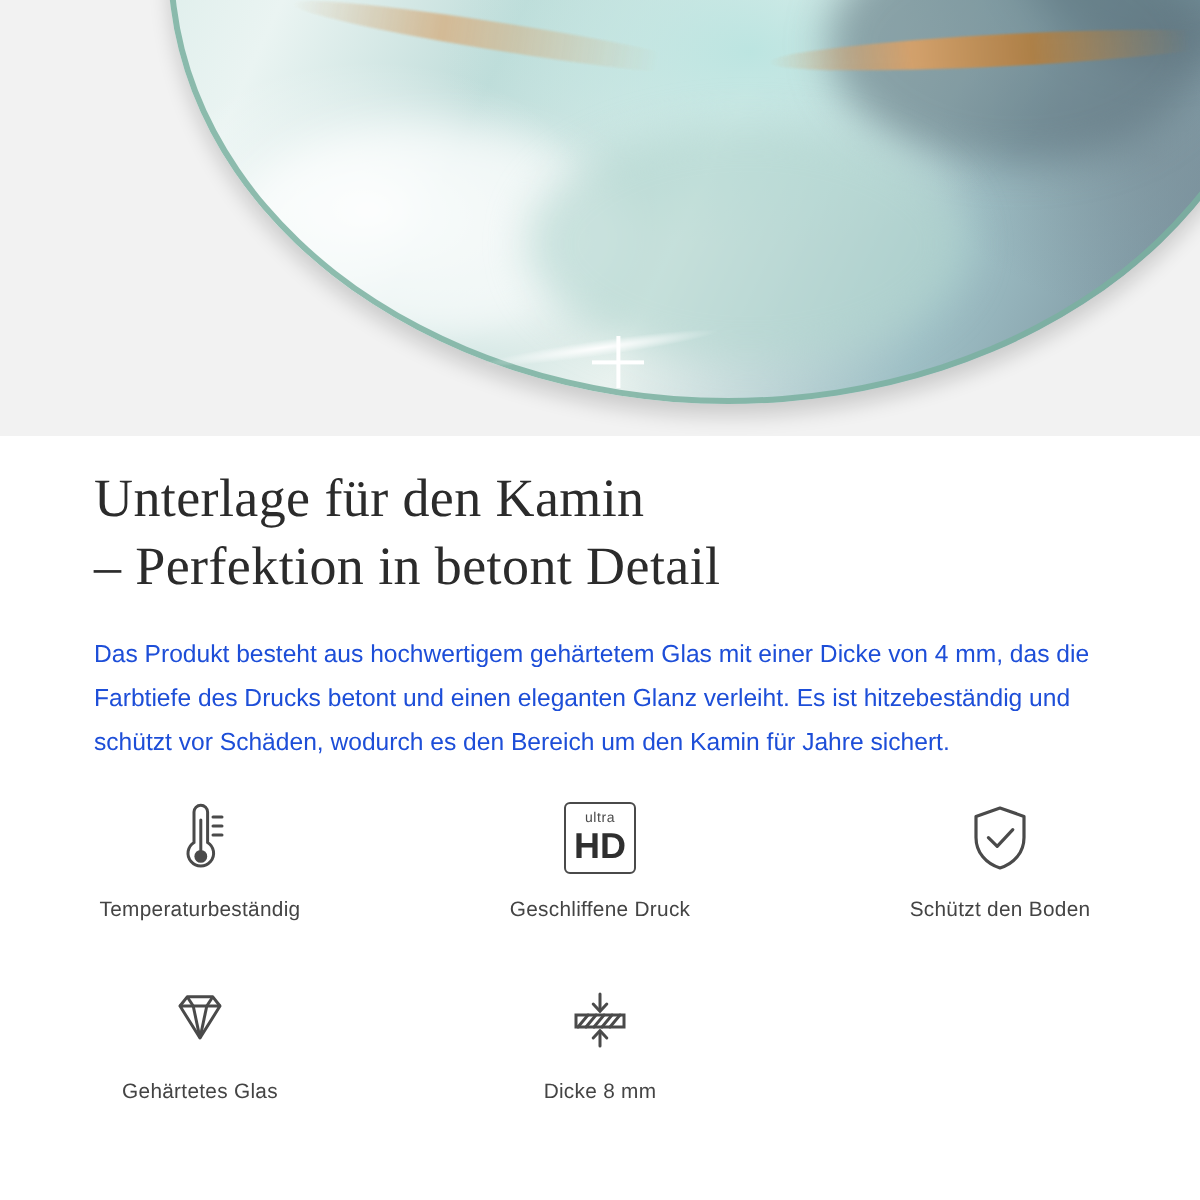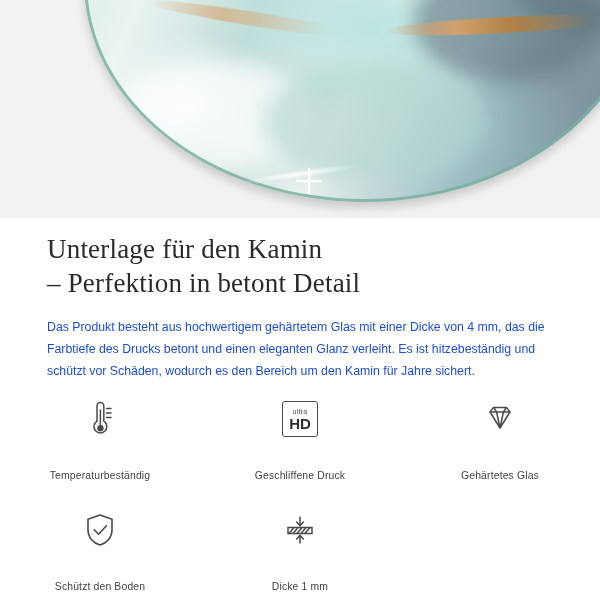--- a/index.html
+++ b/index.html
@@ -164,39 +164,39 @@
     justify-content: flex-start;
   }
   .feature-icon {
     width: 54px;
     height: 54px;
     display: flex;
     align-items: center;
     justify-content: center;
   }
   .feature-label {
-    margin-top: 24px;
+    margin-top: 4px;
     font-size: 10.4px;
     color: #444444;
     text-align: center;
     letter-spacing: 0.15px;
   }
   .hd-box {
     width: 34px;
     height: 34px;
     border: 1.4px solid #4a4a4a;
     border-radius: 3px;
     display: flex;
     flex-direction: column;
     align-items: center;
     justify-content: center;
     line-height: 1;
   }
   .hd-box .ultra { font-size: 7px; color: #4a4a4a; letter-spacing: .3px; }
-  .hd-box .hd { font-size: 15px; font-weight: bold; color: #2f2f2f; margin-top: 1px; }
+  .hd-box .hd { font-size: 18px; font-weight: bold; color: #2f2f2f; margin-top: 1px; }
 </style>
 </head>
 <body>
 
 <div id="page">
 
   <div class="hero">
     <div class="hero-bg"></div>
     <div class="board">
       <div class="smudge s2"></div>
@@ -241,55 +241,55 @@
         <div class="hd-box">
           <span class="ultra">ultra</span>
           <span class="hd">HD</span>
         </div>
       </div>
       <div class="feature-label">Geschliffene Druck</div>
     </div>
 
     <div class="feature">
       <div class="feature-icon">
+        <svg width="44" height="44" viewBox="0 0 44 44" fill="none" stroke="#4a4a4a" stroke-width="1.6" stroke-linecap="round" stroke-linejoin="round">
+          <path d="M22 7l12 4.2v10.5c0 7.6-5.1 13.2-12 15.3-6.9-2.1-12-7.7-12-15.3V11.2z"></path>
+          <polyline points="16.2,21.8 20.6,26.2 28.4,17.8"></polyline>
+        </svg>
+      </div>
+      <div class="feature-label">Schützt den Boden</div>
+    </div>
+
+    <div class="feature">
+      <div class="feature-icon">
         <svg width="46" height="46" viewBox="0 0 46 46" fill="none" stroke="#4a4a4a" stroke-width="1.5" stroke-linejoin="round">
           <path d="M13 16h20l-10 16z"></path>
           <path d="M13 16l3.6-4.6h12.8L33 16"></path>
           <line x1="16.6" y1="11.4" x2="19.6" y2="16"></line>
           <line x1="29.4" y1="11.4" x2="26.4" y2="16"></line>
           <line x1="19.6" y1="16" x2="23" y2="32"></line>
           <line x1="26.4" y1="16" x2="23" y2="32"></line>
         </svg>
       </div>
       <div class="feature-label">Gehärtetes Glas</div>
-    </div>
-
-    <div class="feature">
-      <div class="feature-icon">
-        <svg width="44" height="44" viewBox="0 0 44 44" fill="none" stroke="#4a4a4a" stroke-width="1.6" stroke-linecap="round" stroke-linejoin="round">
-          <path d="M22 7l12 4.2v10.5c0 7.6-5.1 13.2-12 15.3-6.9-2.1-12-7.7-12-15.3V11.2z"></path>
-          <polyline points="16.2,21.8 20.6,26.2 28.4,17.8"></polyline>
-        </svg>
-      </div>
-      <div class="feature-label">Schützt den Boden</div>
     </div>
 
 
     <div class="feature">
       <div class="feature-icon">
         <svg width="46" height="46" viewBox="0 0 46 46" fill="none" stroke="#4a4a4a" stroke-width="1.5" stroke-linecap="round">
           <line x1="23" y1="10" x2="23" y2="18"></line>
           <polyline points="19.6,15 23,18.6 26.4,15" fill="none"></polyline>
           <rect x="11" y="20.5" width="24" height="6" fill="none"></rect>
           <line x1="12" y1="26.5" x2="17" y2="20.5"></line>
           <line x1="16" y1="26.5" x2="21" y2="20.5"></line>
           <line x1="20" y1="26.5" x2="25" y2="20.5"></line>
           <line x1="24" y1="26.5" x2="29" y2="20.5"></line>
           <line x1="28" y1="26.5" x2="33" y2="20.5"></line>
           <line x1="23" y1="36" x2="23" y2="29"></line>
           <polyline points="19.6,32 23,28.4 26.4,32" fill="none"></polyline>
         </svg>
       </div>
-      <div class="feature-label">Dicke 1 mm</div>
+      <div class="feature-label">Dicke 8 mm</div>
     </div>
 
   </div>
 </div>
 
 </body></html>

